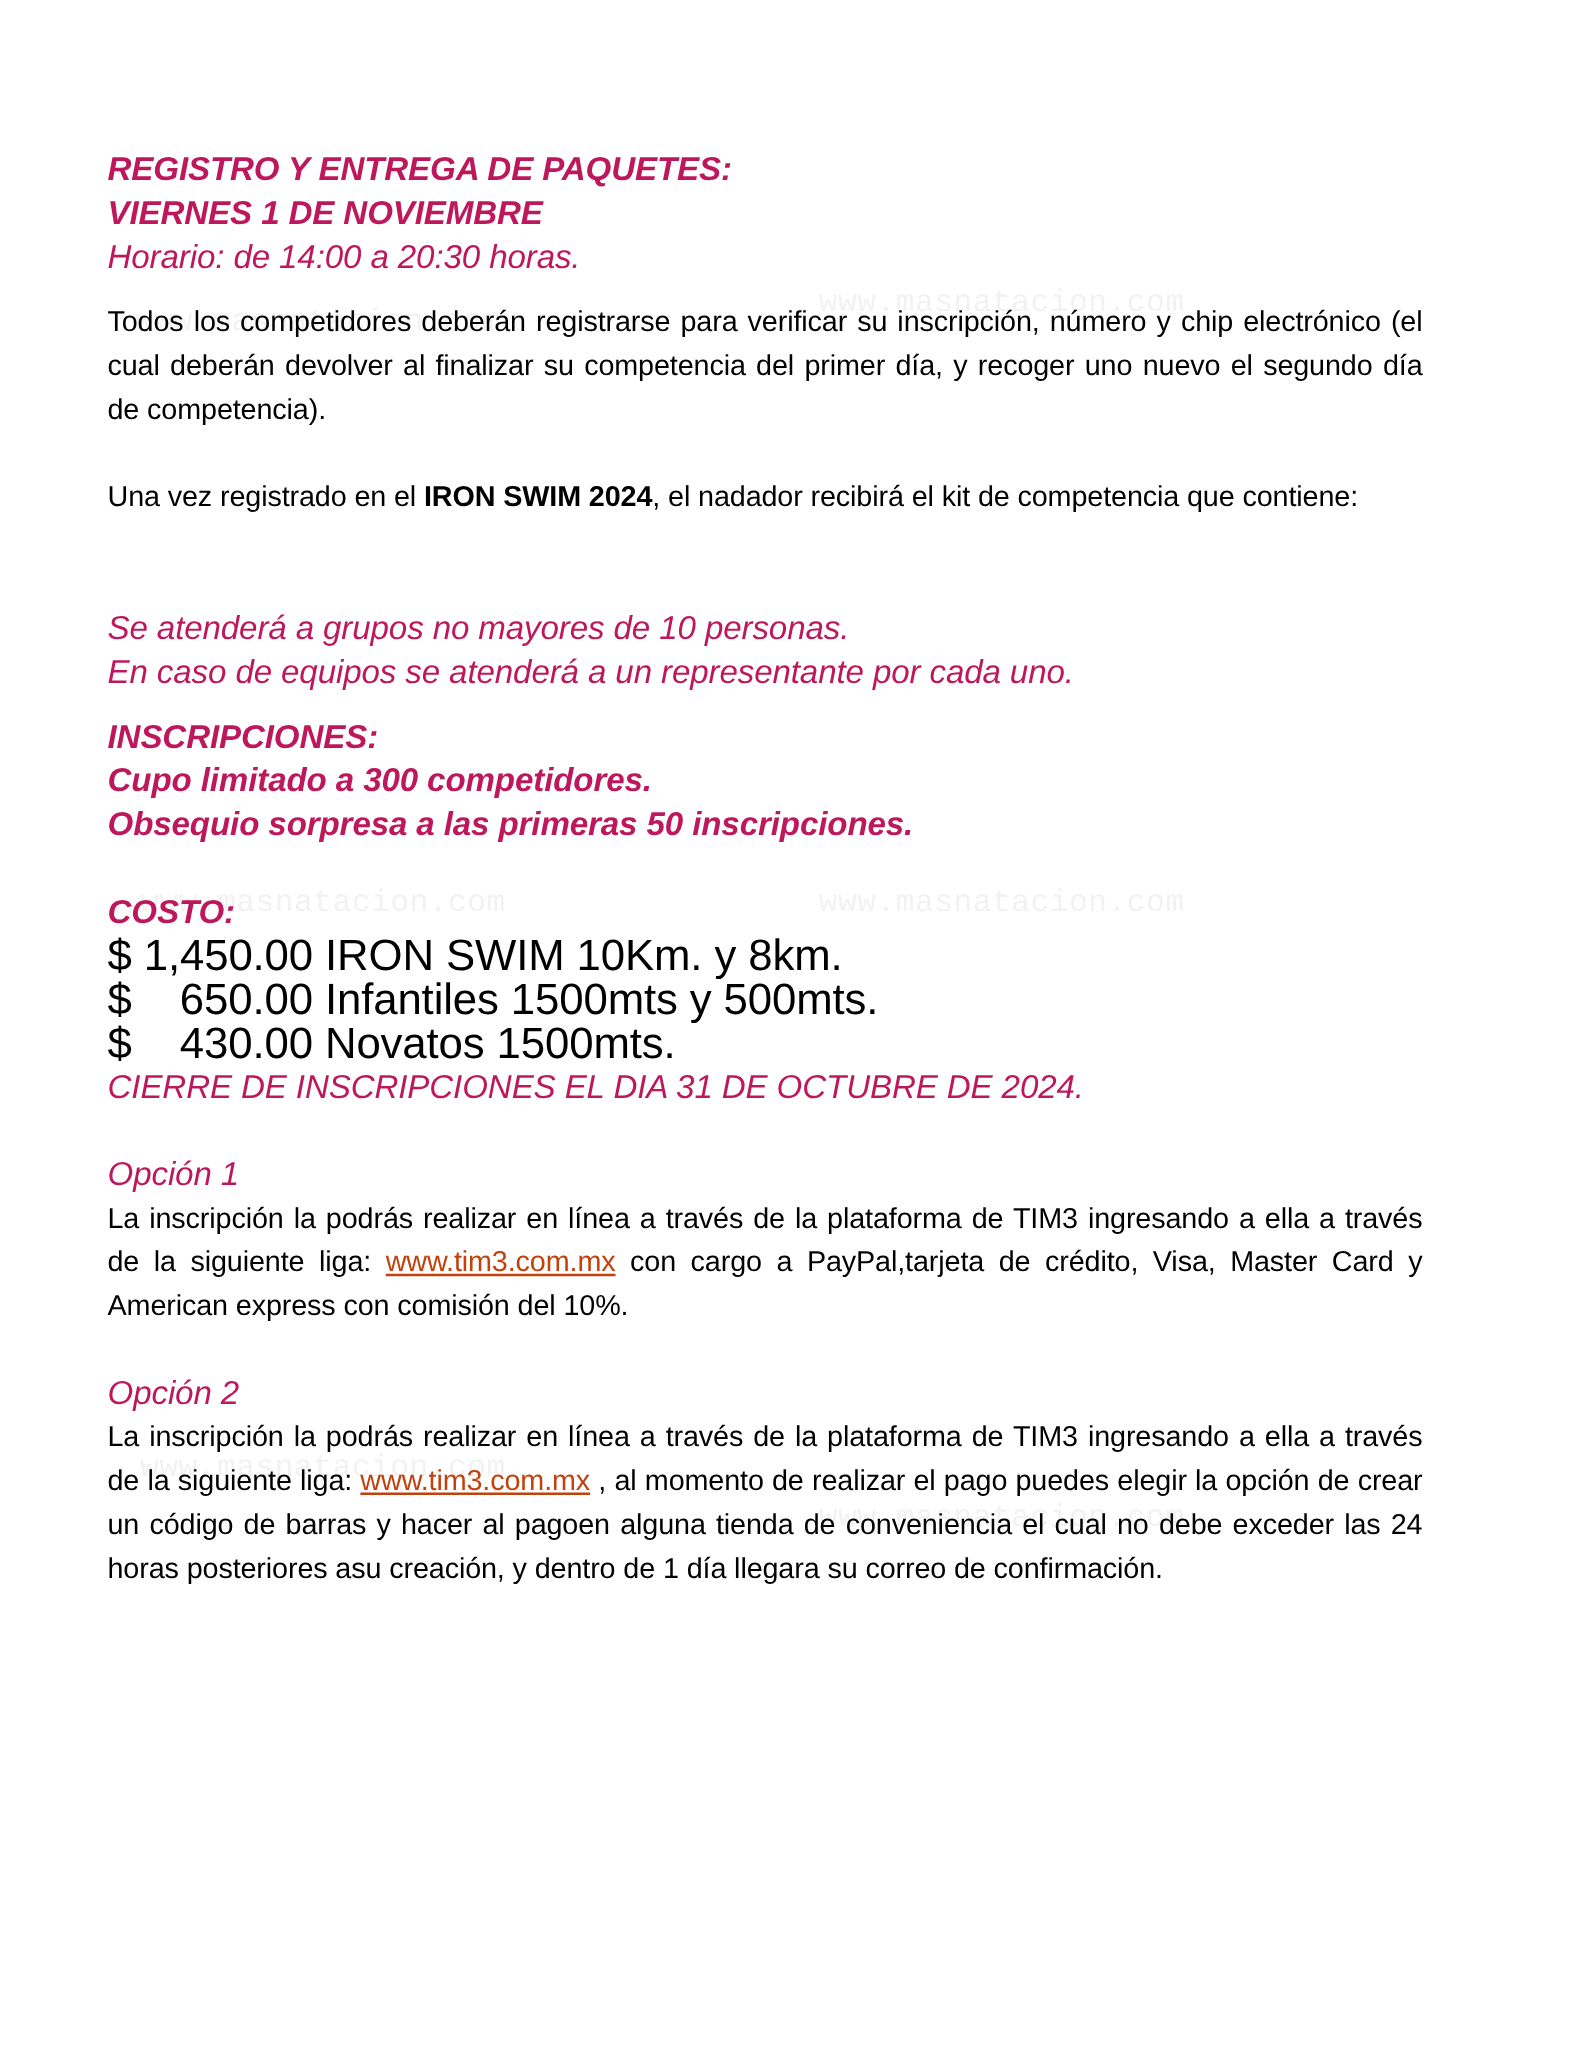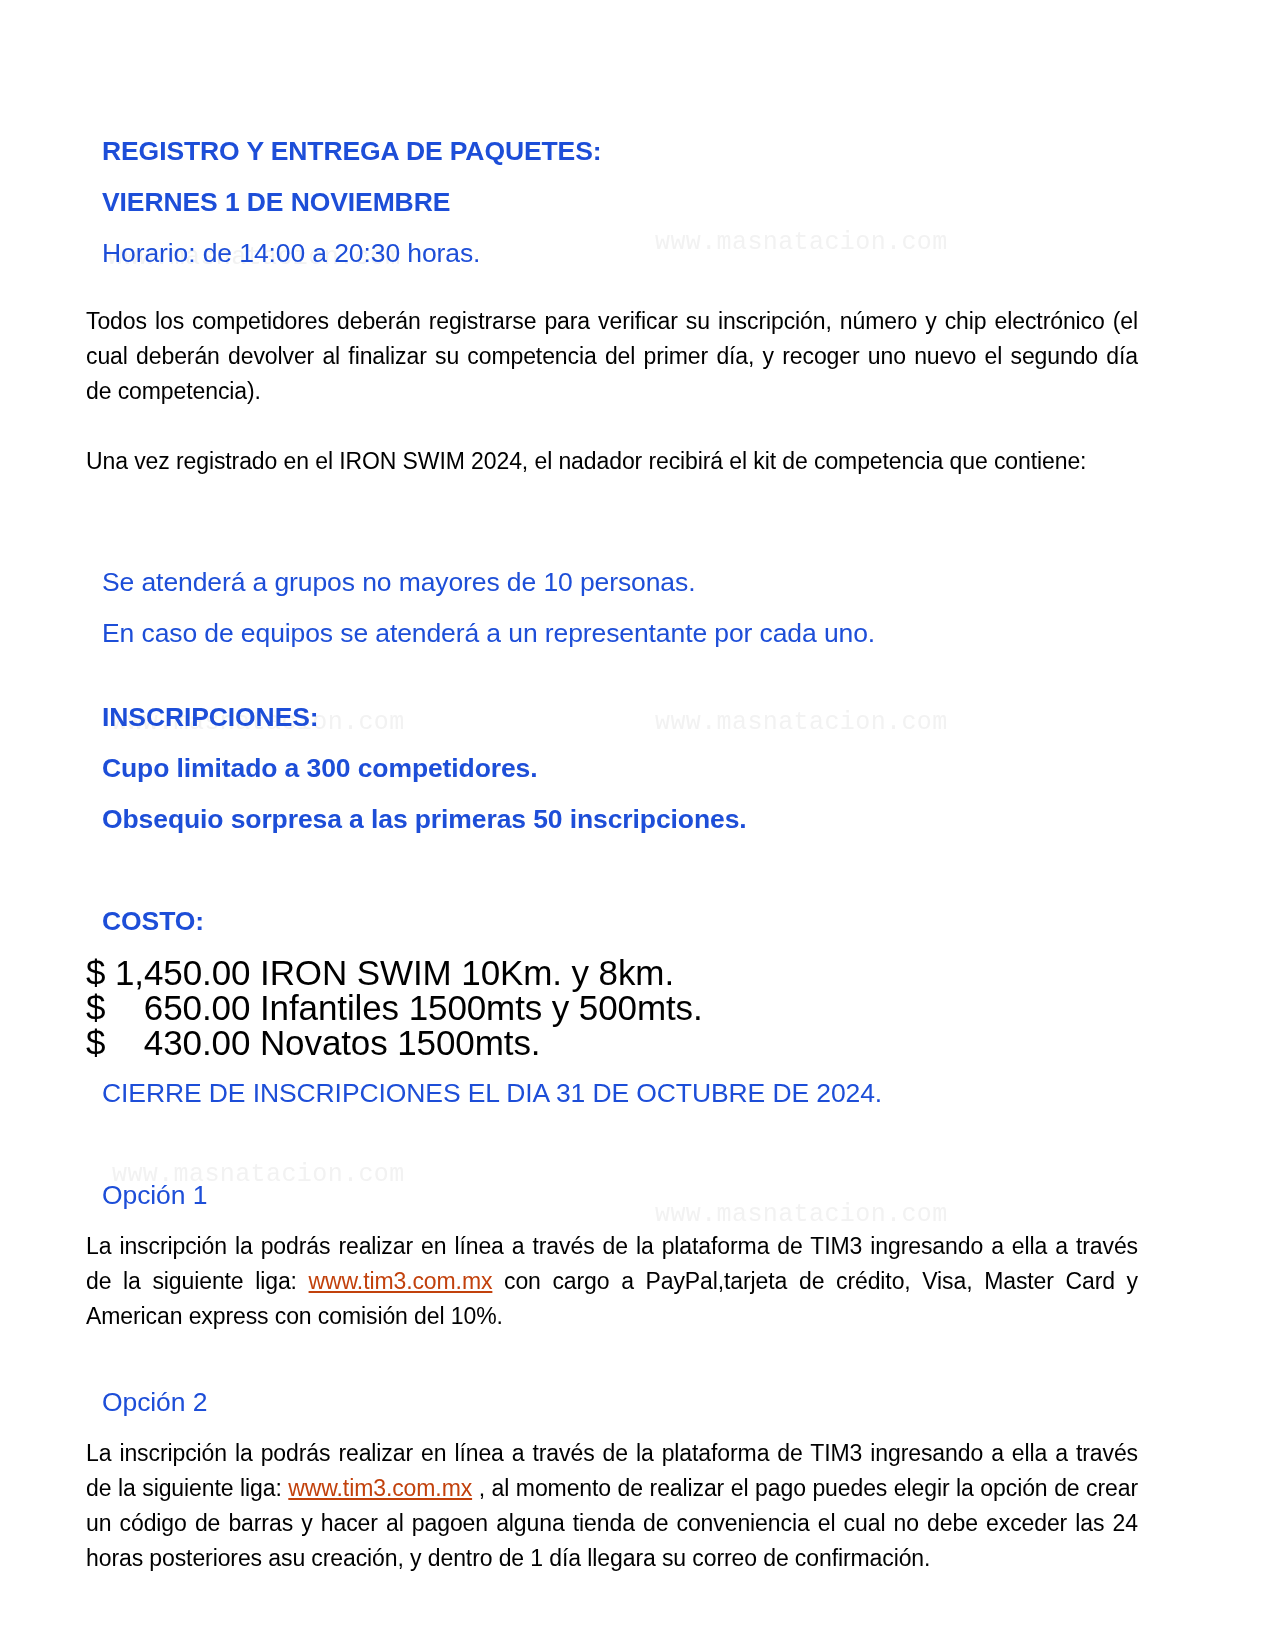--- a/index.html
+++ b/index.html
@@ -38,45 +38,46 @@
     position: absolute;
     left: 86px;
     top: 118px;
     width: 1052px;
     z-index: 1;
   }
 
   .doc-line {
     font-size: 26.5px;
     line-height: 35px;
-    margin: 16px;
-    color: #1d4ed8;
+    margin: 0;
+    color: #be185d;
     font-weight: 400;
     letter-spacing: -0.1px;
+    font-style: italic;
   }
   .doc-line.bold {
     font-weight: bold;
   }
   .para {
     font-size: 23px;
     line-height: 35px;
     margin: 0;
     text-align: justify;
     letter-spacing: -0.1px;
   }
   .para.nojustify {
     text-align: left;
   }
   .gap {
     height: 35px;
   }
   .gap-sm {
     height: 17px;
   }
-  b.inline-bold { font-weight: normal; text-align: center; }
+  b.inline-bold { font-weight: bold; text-align: center; }
 
   a.doclink {
     color: #c2410c;
     text-decoration: underline;
   }
 
   
   .price-row {
     font-size: 35px;
     line-height: 35px;

